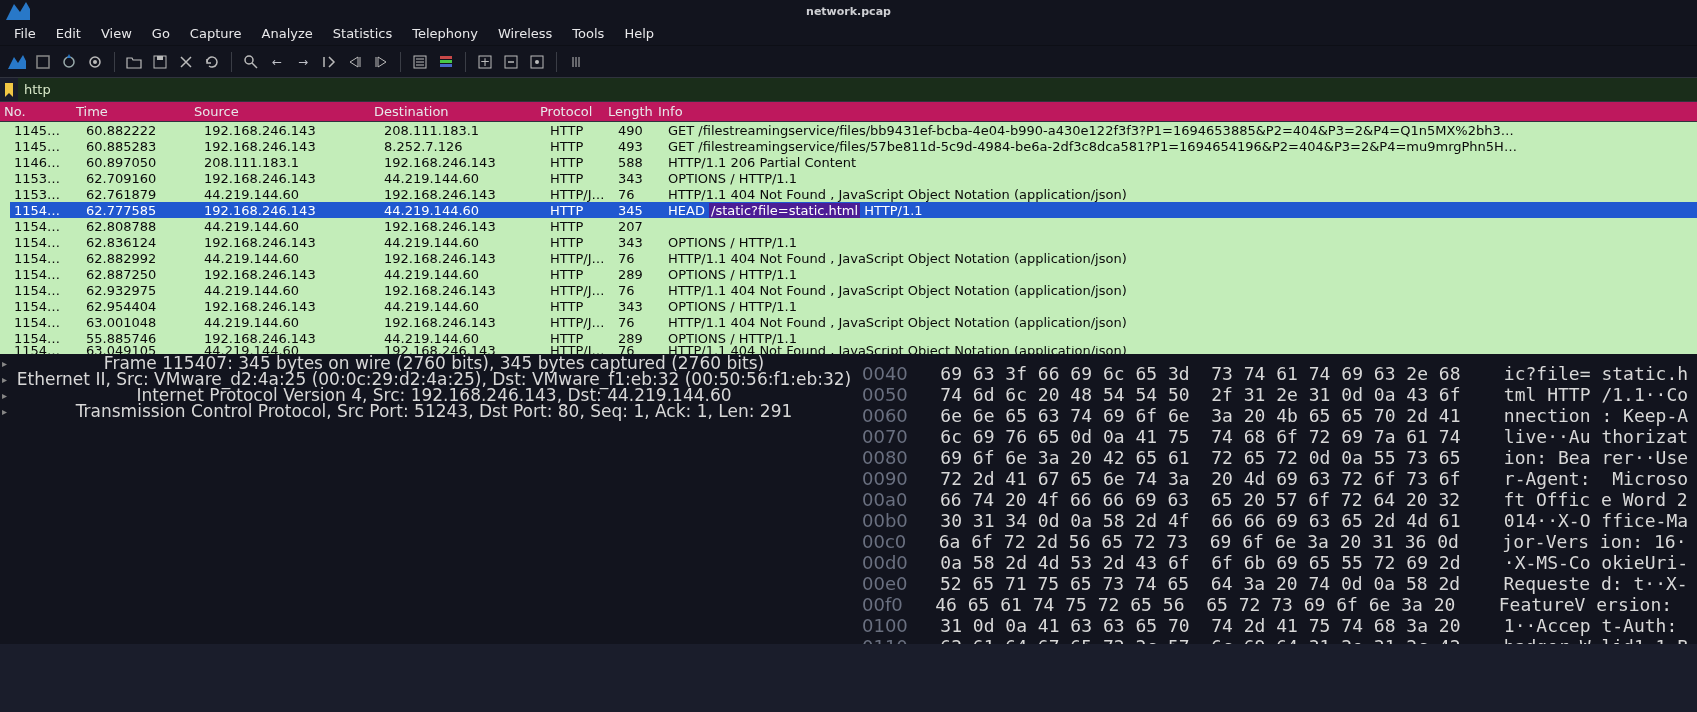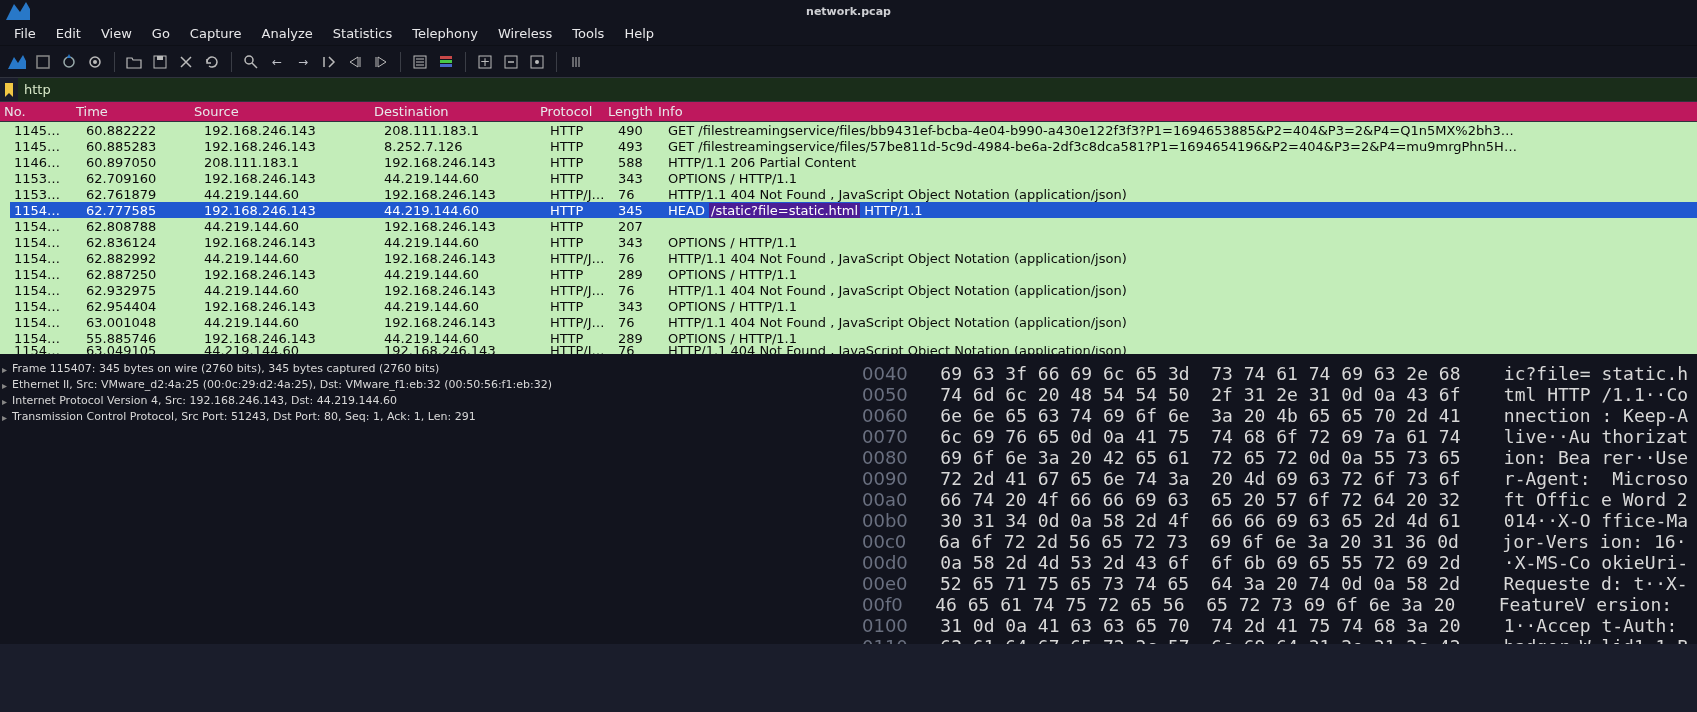--- a/index.html
+++ b/index.html
@@ -36,21 +36,21 @@
 .c-dst  { width:166px; }
 .c-proto{ width:68px; }
 .c-len  { width:50px; }
 .c-info { flex:1; }
 .prow { display:flex; height:16px; align-items:center; font-size:13px; font-family:"DejaVu Sans Mono",monospace; position:relative; }
 .prow.sel { background:#2058d0; color:#fff; }
 .prow.sel .hl { background:#4c1d95; color:#fff; padding:0 2px; }
 
 
 .bottom { display:flex; height:290px; }
-.tree { width:860px; background:#12141e; color:#d8d8d8; font-family:"DejaVu Sans Mono",monospace; font-size:11px; padding:7px 0; }
+.tree { width:860px; background:#12141e; color:#d8d8d8; font-family:"DejaVu Sans Mono",monospace; font-size:17px; padding:1px 0;text-align:center; }
 .tree .node { padding:0 4px 0 12px; height:16px; line-height:16px; white-space:nowrap; position:relative; }
 .tree .node::before { content:"\25B8"; position:absolute; left:2px; color:#888; font-size:10px; top:1px; }
 .tree .node.hl { background:#a8c6ff; color:#000; }
 .hex { flex:1; background:#12141e; font-family:"DejaVu Sans Mono",monospace; font-size:18px; padding:9px 2px; color:#d8d8d8; overflow:hidden; white-space:pre; }
 .hex .off { color:#6a7080; }
 .hex .hy  { background:#4d7c0f; color:#f0e060; }
 </style>
 </head>
 <body>
 

